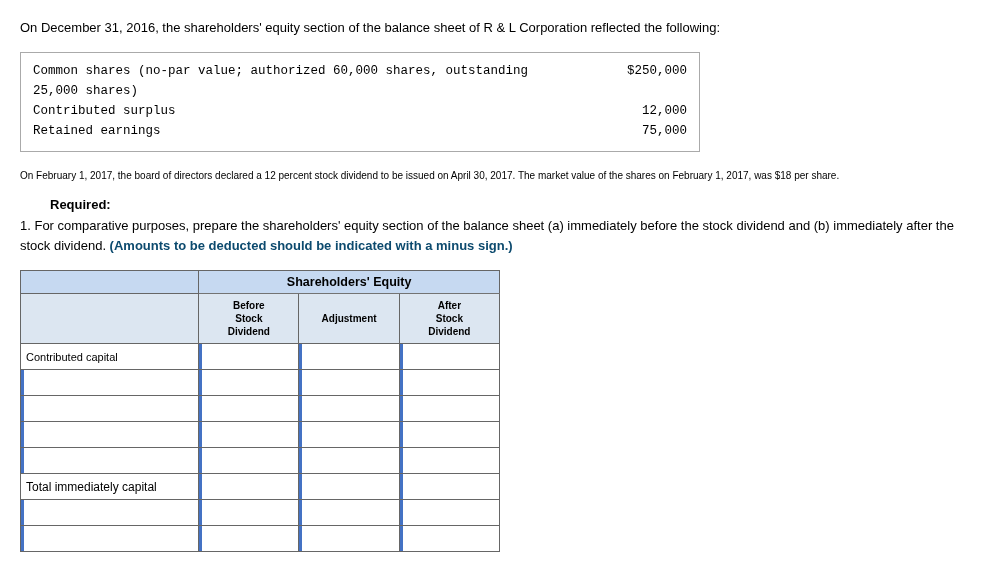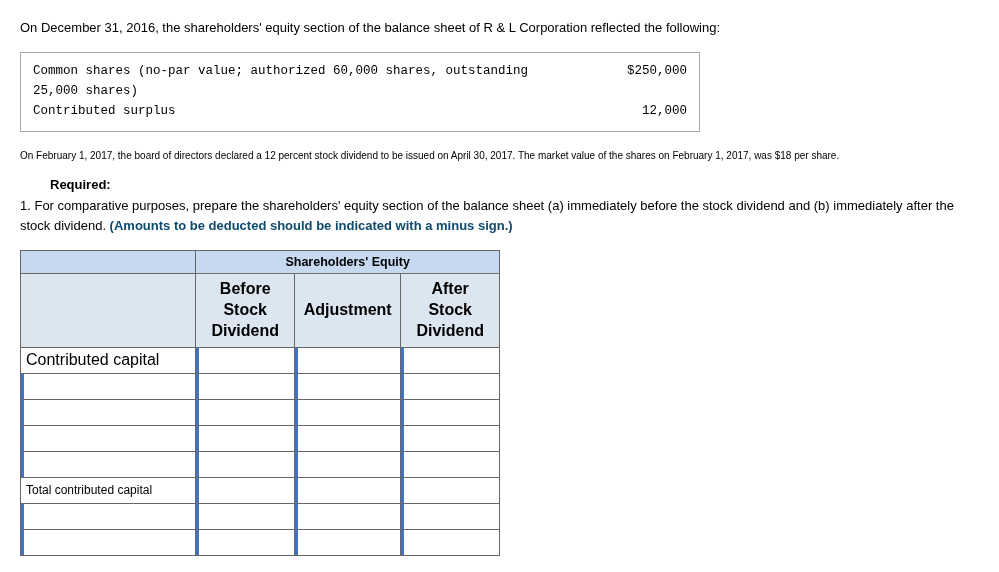--- a/index.html
+++ b/index.html
@@ -100,21 +100,21 @@
     }
 
     .header-row-top th.main-header {
       border-bottom: 1px solid #737373;
     }
 
     .header-row-sub th {
       background: #dce6f1;
       text-align: center;
       font-weight: bold;
-      font-size: 16px;
+      font-size: 10px;
       padding: 5px 4px;
       line-height: 1.3;
       vertical-align: middle;
     }
 
     .equity-table td {
       height: 26px;
       padding: 2px 5px;
       vertical-align: middle;
     }
@@ -133,21 +133,21 @@
       width: 90px;
       background: #fff;
     }
 
     .col-after {
       width: 90px;
       background: #fff;
     }
 
     .section-label-row td {
-      font-size: 16px;
+      font-size: 11px;
       font-weight: normal;
       background: #fff;
       padding-left: 5px;
     }
 
     .total-row td {
       font-size: 12px;
       background: #fff;
     }
 
@@ -180,20 +180,24 @@
 
 <div class="balance-sheet-box">
   <div class="balance-sheet-row">
     <span class="label">Common shares (no-par value; authorized 60,000 shares, outstanding 25,000 shares)</span>
     <span class="amount">$250,000</span>
   </div>
   <div class="balance-sheet-row">
     <span class="label">Contributed surplus</span>
     <span class="amount">12,000</span>
   </div>
+  <div class="balance-sheet-row">
+    <span class="label">Retained earnings</span>
+    <span class="amount">75,000</span>
+  </div>
 </div>
 
 <p class="middle-text">On February 1, 2017, the board of directors declared a 12 percent stock dividend to be issued on April 30, 2017. The market value of the shares on February 1, 2017, was $18 per share.</p>
 
 <div class="required-section">
   <div class="required-label">Required:</div>
   <div class="required-body">
     <span>1. For comparative purposes, prepare the shareholders' equity section of the balance sheet (a) immediately before the stock dividend and (b) immediately after the stock dividend. </span><span class="highlight-orange">(Amounts to be deducted should be indicated with a minus sign.)</span>
   </div>
 </div>
@@ -240,21 +244,21 @@
         <td class="col-after input-cell editable-cell"></td>
       </tr>
       <tr class="blank-row">
         <td class="col-label editable-cell"></td>
         <td class="col-before input-cell editable-cell"></td>
         <td class="col-adj input-cell editable-cell"></td>
         <td class="col-after input-cell editable-cell"></td>
       </tr>
 
       <tr class="total-row">
-        <td class="col-label">Total contributed capital</td>
+        <td class="col-label">Total immediately capital</td>
         <td class="col-before input-cell editable-cell"></td>
         <td class="col-adj input-cell editable-cell"></td>
         <td class="col-after input-cell editable-cell"></td>
       </tr>
 
       <tr class="blank-row">
         <td class="col-label editable-cell"></td>
         <td class="col-before input-cell editable-cell"></td>
         <td class="col-adj input-cell editable-cell"></td>
         <td class="col-after input-cell editable-cell"></td>

